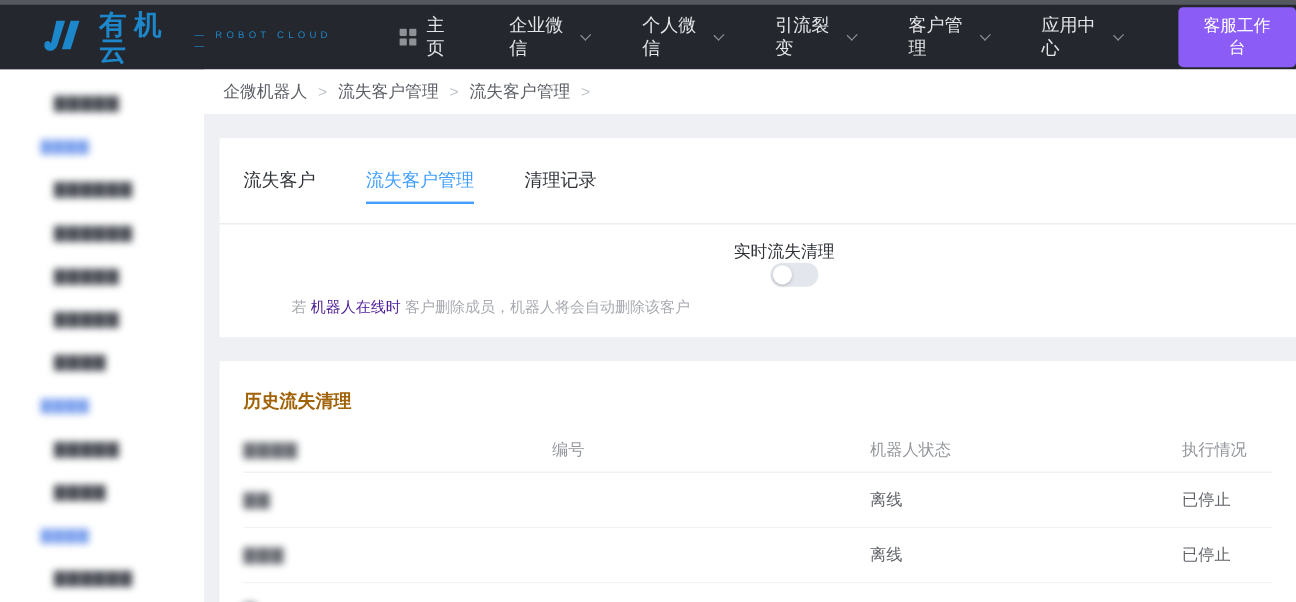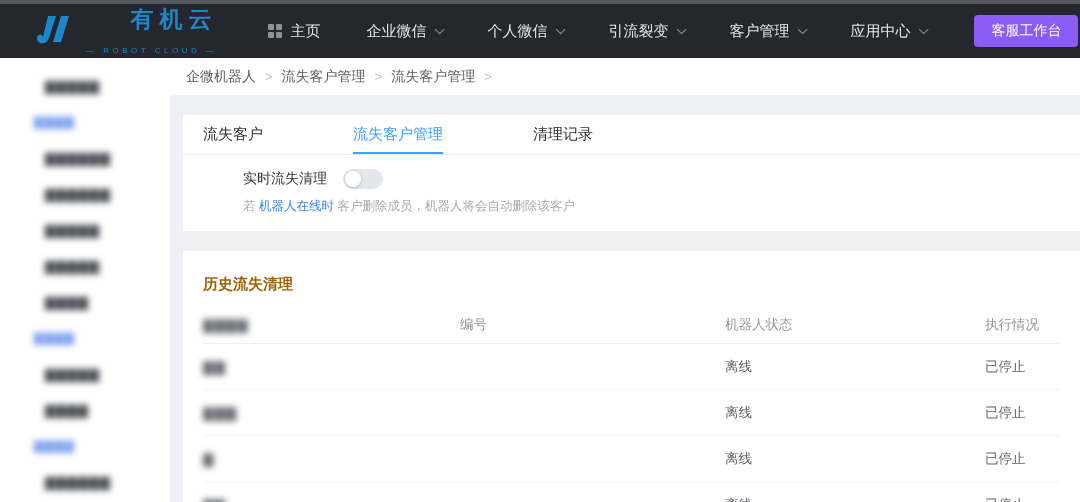--- a/index.html
+++ b/index.html
@@ -4,21 +4,21 @@
 <style>
   * { margin:0; padding:0; box-sizing:border-box; }
   html,body { width:1080px; height:502px; overflow:hidden; }
   body { font-family:"Liberation Sans","DejaVu Sans",sans-serif; background:#eef0f4; position:relative; }
 
   
   .navbar { position:absolute; top:0; left:0; right:0; height:58px; background:#24272d;
             border-top:4px solid #55585e; display:flex; align-items:center; }
   .logo { display:flex; align-items:center; margin-left:36px; }
   .logo-icon { width:40px; height:34px; margin-right:10px; }
-  .logo-text-wrap { display:flex; flex-direction:column;text-align:right; }
+  .logo-text-wrap { display:flex; flex-direction:row; }
   .logo-cn { color:#1d87cb; font-size:23px; font-weight:bold; letter-spacing:6px; line-height:22px; }
   .logo-en { color:#1d87cb; font-size:8px; letter-spacing:3.5px; margin-top:16px; }
   .nav-menu { display:flex; align-items:center; margin-left:28px; }
   .nav-item { display:flex; align-items:center; color:#e4e6e9; font-size:15px; padding:0 23px;
               height:40px; cursor:pointer; }
   .grid-icon { display:inline-grid; grid-template-columns:6px 6px; grid-gap:2px; margin-right:8px; }
   .grid-icon i { width:6px; height:6px; background:#8e9196; border-radius:1px; }
   .chev { display:inline-block; width:7px; height:7px; border-right:1.5px solid #8e9196;
           border-bottom:1.5px solid #8e9196; transform:rotate(45deg) translateY(-3px); margin-left:8px; }
   .workbench-btn { margin-left:26px; background:#8b5cf6; color:#fff; font-size:14px;
@@ -33,31 +33,31 @@
 
   
   .main { position:absolute; top:58px; left:170px; right:0; bottom:0; background:#eef0f4; }
   .breadcrumb-bar { height:37px; background:#fff; display:flex; align-items:center; padding-left:16px; }
   .crumb { font-size:14px; color:#5c6066; }
   .crumb-sep { color:#c0c4cc; font-size:13px; margin:0 9px; }
 
   .card { background:#fff; margin:20px 0 0 13px; }
 
   
-  .tabs { display:flex; padding:0 20px; border-bottom:1px solid #e6e9ee;gap:48px; }
+  .tabs { display:flex; padding:16px 20px; border-bottom:1px solid #e6e9ee; }
   .tab { font-size:15px; color:#2f3338; padding:10px 0 8px; margin-right:42px; cursor:pointer;
          border-bottom:2px solid transparent; }
   .tab.active { color:#409eff; border-bottom-color:#409eff; }
-  .toggle-row { display:flex; align-items:center; margin:14px 0 0 60px; }
+  .toggle-row { display:flex; align-items:center; margin:14px 0 0 60px;flex-direction:column; }
   .toggle-label { font-size:14px; color:#2f3338; margin-right:16px; }
   .switch { width:40px; height:20px; border-radius:10px; background:#e3e6ec; position:relative; cursor:pointer; }
   .switch .knob { position:absolute; left:2px; top:2px; width:16px; height:16px; border-radius:50%;
                   background:#fff; box-shadow:0 1px 3px rgba(0,0,0,.2); }
   .hint { margin:9px 0 0 60px; padding-bottom:16px; font-size:12.5px; color:#a8abb1; }
-  .hint .hl { color:#3b82f6; }
+  .hint .hl { color:#4c1d95; }
 
   
   .history-card { padding:24px 20px 0; min-height:300px; }
   .section-title { font-size:15px; font-weight:bold; color:#a16207; margin-bottom:12px; }
   .t-row { display:grid; grid-template-columns:257px 265px 260px 1fr; align-items:center; }
   .t-head { height:38px; color:#94979c; font-size:13.5px; border-bottom:1px solid #ebeef5; }
   .t-data { height:46px; color:#5f6368; font-size:13.5px; border-bottom:1px solid #f0f2f6; }
   .cell-blur { filter:blur(3px); color:#6b6f75; }
 </style>
 </head>

